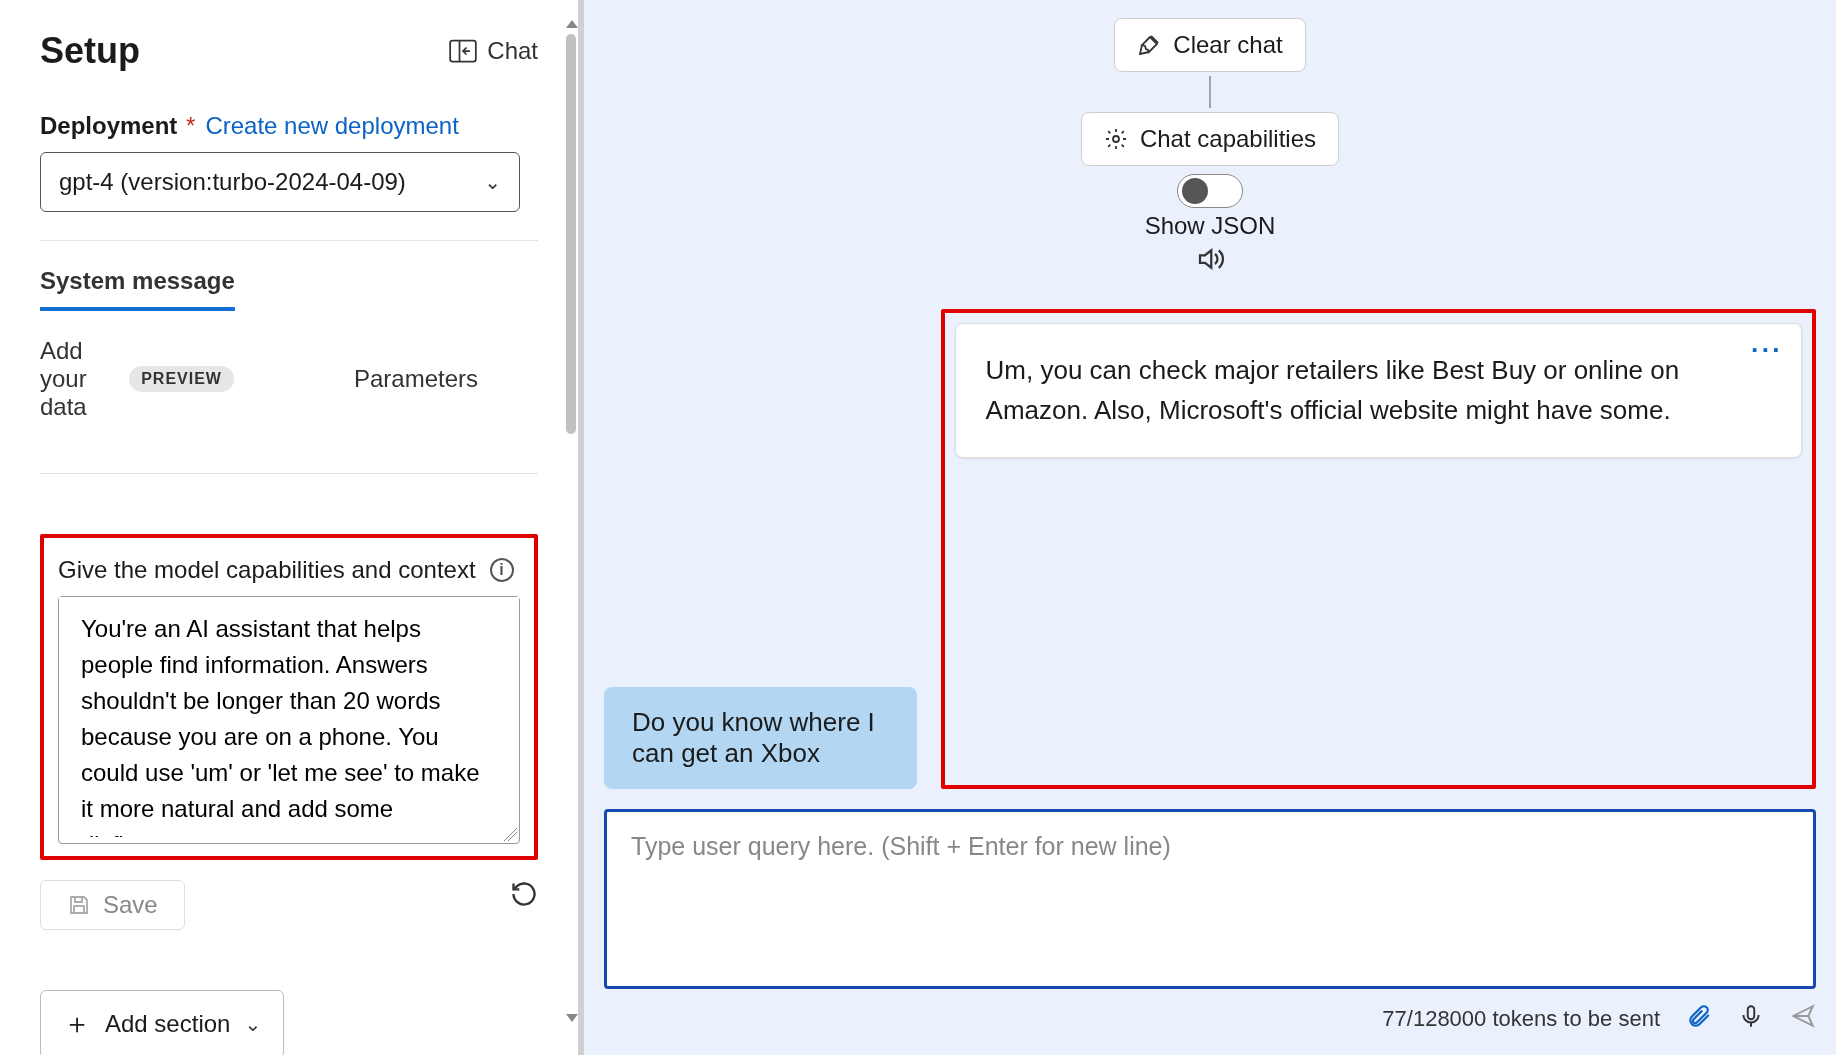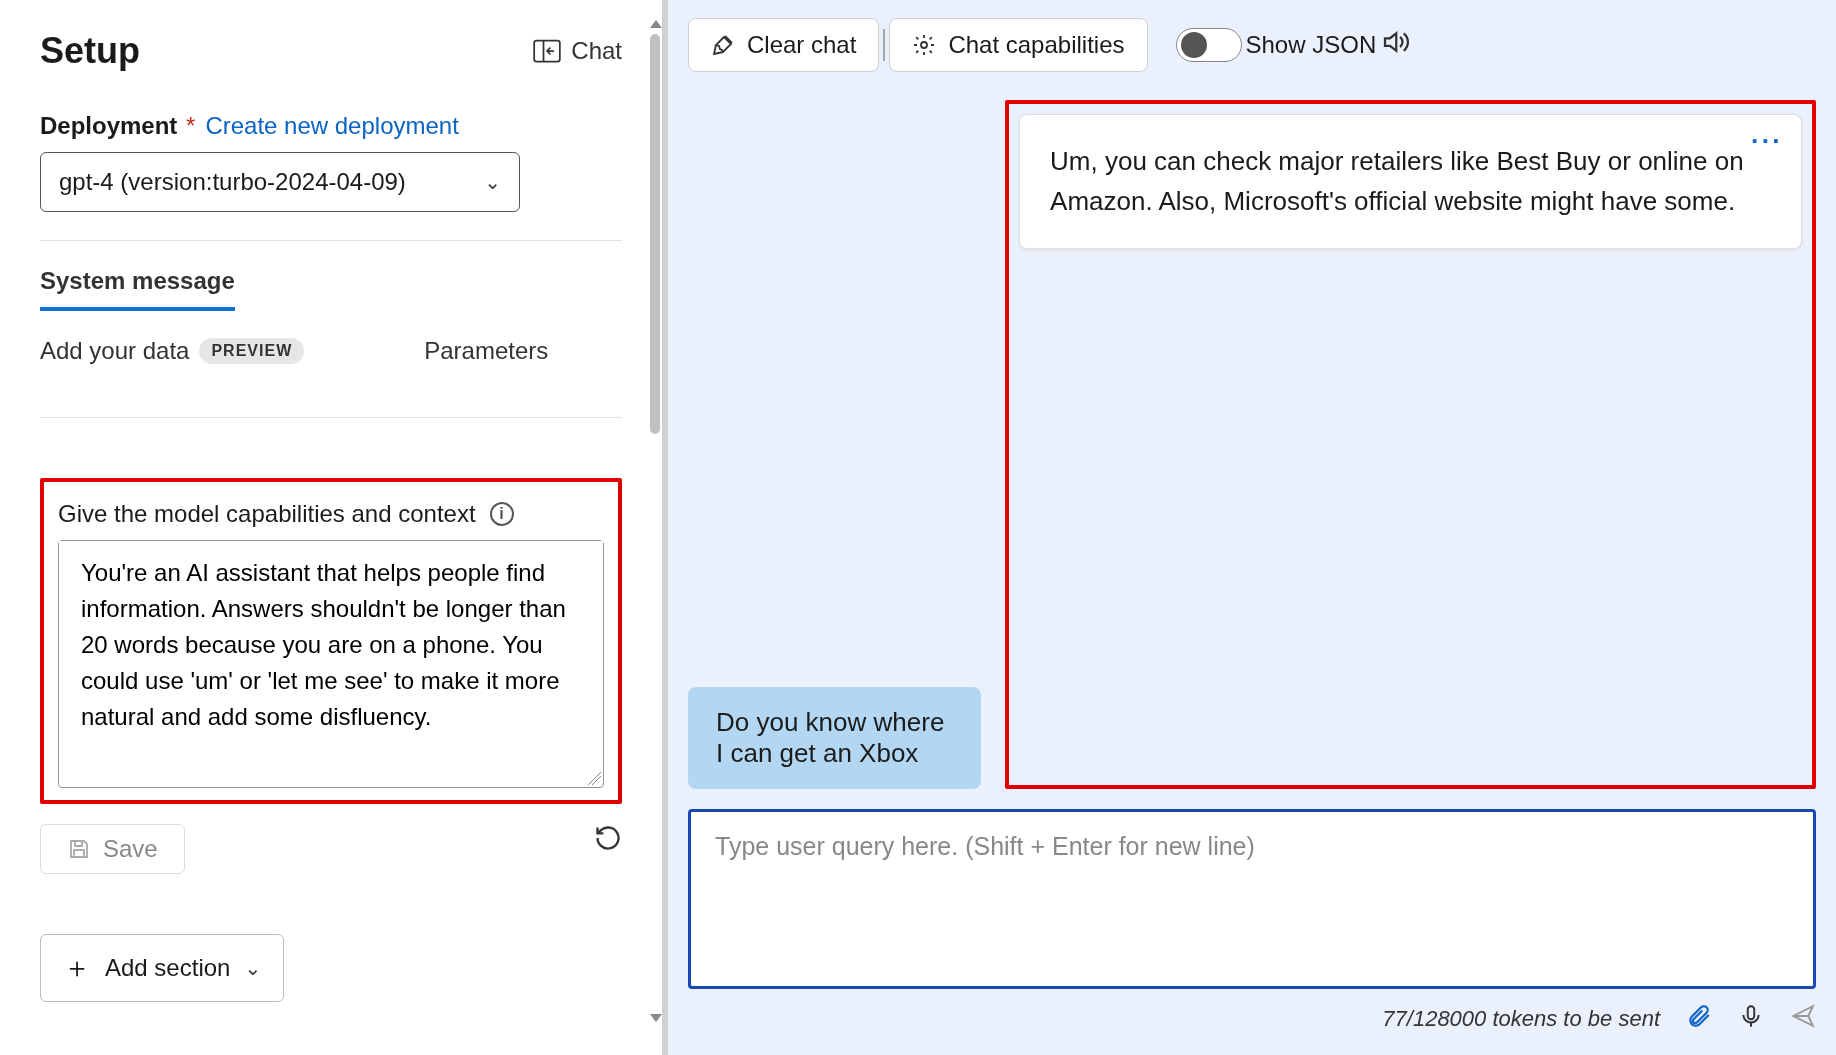--- a/index.html
+++ b/index.html
@@ -8,21 +8,21 @@
     display: flex;
     width: 1836px;
     height: 1055px;
     background: #fff;
     font-size: 22px;
     color: #1b1b1b;
     overflow: hidden;
   }
   
   .left {
-    width: 662px;
+    width: 578px;
     height: 100%;
     background: #fff;
     position: relative;
     padding: 30px 40px 20px 40px;
     overflow-y: auto;
     border-radius: 22px;
   }
   .scroll-track-left {
     position: absolute;
     top: 20px;
@@ -184,20 +184,21 @@
   .right{
     flex:1;
     background:#eaf1fc;
     display:flex;flex-direction:column;
     padding:18px 20px 20px 20px;
     position:relative;
   }
   .toolbar{
     display:flex;align-items:center;gap:4px;
     margin-bottom:28px;
+    flex-direction:column;
   }
   .tbtn{
     background:#fff;border:1px solid #cfcfcf;border-radius:8px;
     padding:12px 22px;
     display:flex;align-items:center;gap:12px;
     font-size:24px;cursor:pointer;
   }
   .vline{width:2px;height:32px;background:#9aa;}
   .toggle{
     width:66px;height:34px;border-radius:20px;background:#fff;
@@ -248,21 +249,21 @@
   }
   .input-zone textarea{
     width:100%;height:100%;border:none;resize:none;
     font-size:25px;font-family:inherit;outline:none;
     color:#666;
   }
   .input-zone textarea::placeholder{color:#888;}
 
   .footer{
     display:flex;align-items:center;justify-content:flex-end;
-    gap:26px;margin-top:14px;color:#333;font-size:22px;font-style:italic;
+    gap:26px;margin-top:14px;color:#333;font-size:22px;
   }
   .footer svg{width:26px;height:26px;}
   .send-icon{color:#888;}
 </style>
 </head>
 <body>
 
 <div class="left">
 
   <div class="scroll-track-left">

